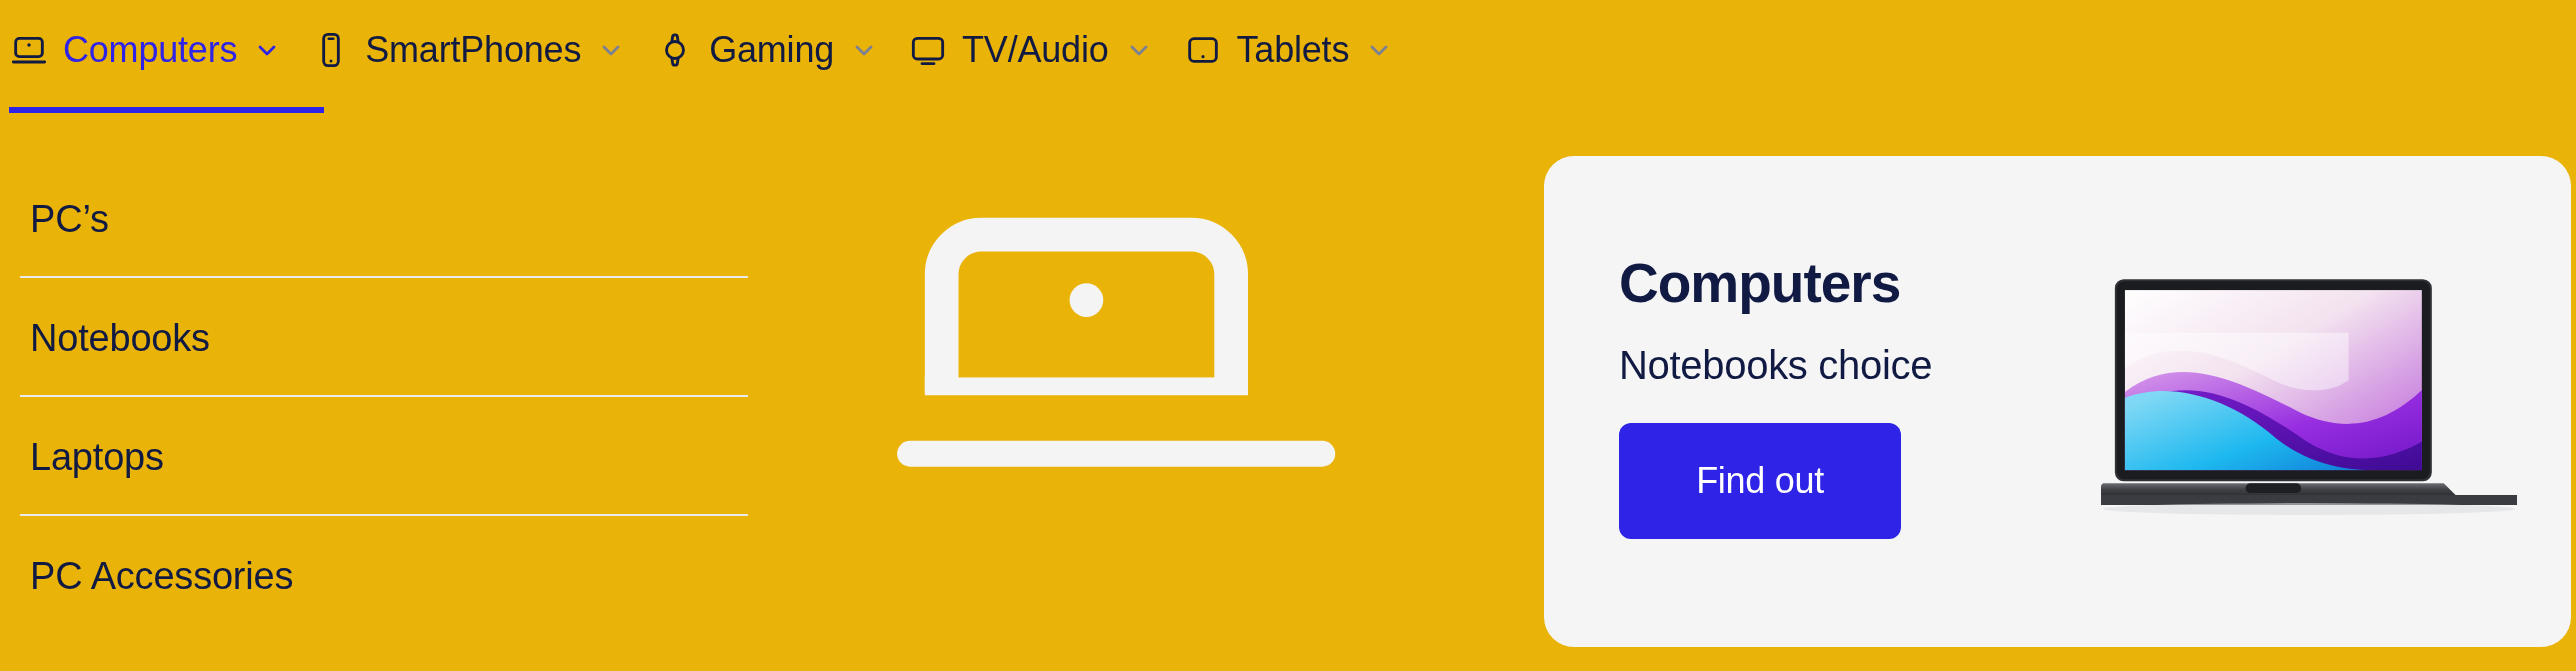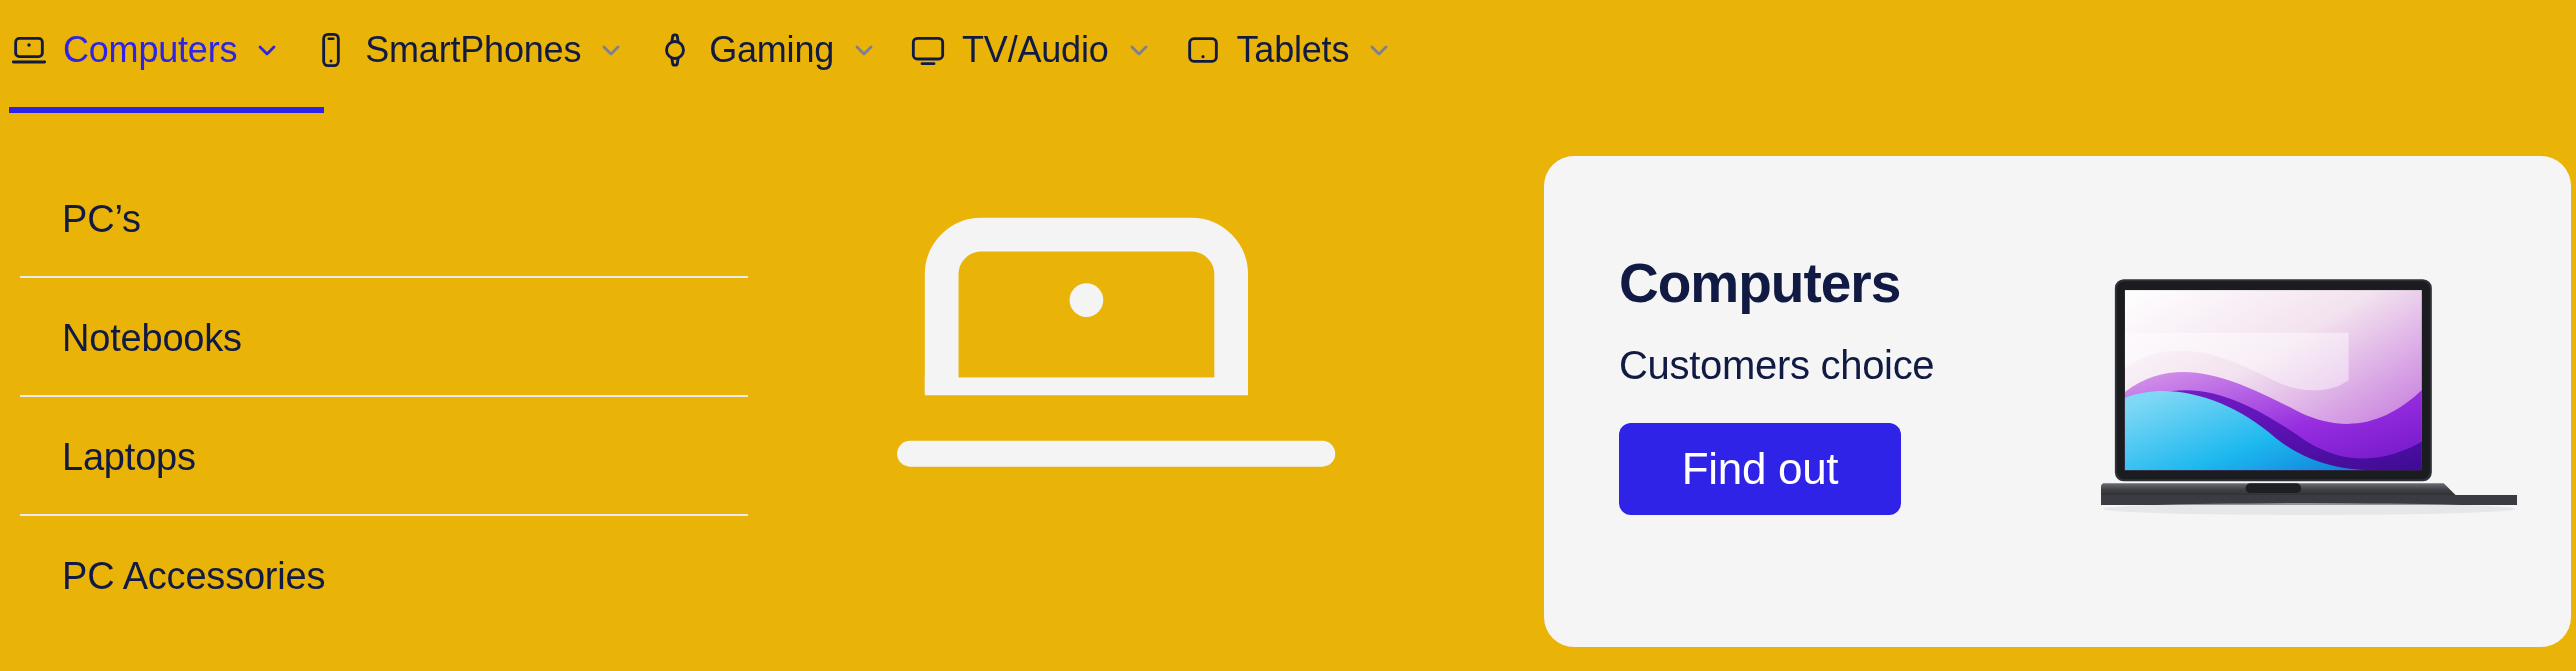--- a/index.html
+++ b/index.html
@@ -67,21 +67,21 @@
     position: absolute;
     left: 0;
     top: 159px;
     width: 773px;
   }
   .side-item {
     position: relative;
     height: 119px;
     display: flex;
     align-items: center;
-    padding-left: 62px;
+    padding-left: 30px;
     cursor: pointer;
   }
   .side-item .side-label {
     font-size: 38px;
     color: #111a42;
     letter-spacing: -0.2px;
     line-height: 1;
   }
   .side-sep {
     position: absolute;
@@ -129,26 +129,26 @@
     color: #111a42;
     letter-spacing: -0.3px;
     line-height: 1;
   }
   .promo-btn {
     margin-top: 38px;
     display: inline-flex;
     align-items: center;
     justify-content: center;
     width: 282px;
-    height: 92px;
+    height: 116px;
     background: #2f23e8;
     border: none;
     border-radius: 12px;
     color: #ffffff;
-    font-size: 44px;
+    font-size: 36px;
     font-family: "Liberation Sans", sans-serif;
     letter-spacing: -0.3px;
     cursor: pointer;
   }
   .promo-image {
     position: absolute;
     left: 557px;
     top: 117px;
     width: 416px;
     height: 258px;
@@ -272,21 +272,21 @@
       <path d="M45 200V82c0-22 18-40 40-40h212c22 0 40 18 40 40v118" stroke="#f4f4f5" stroke-width="34"></path>
       <circle cx="191" cy="108" r="17" fill="#f4f4f5"></circle>
       <rect x="28" y="186" width="326" height="18" fill="#f4f4f5"></rect>
       <rect x="0" y="250" width="442" height="26" rx="13" fill="#f4f4f5"></rect>
     </svg>
   </div>
 
   <div class="promo-card">
     <div class="promo-text">
       <div class="promo-title">Computers</div>
-      <div class="promo-sub">Customers choice</div>
+      <div class="promo-sub">Notebooks choice</div>
       <button class="promo-btn">Find out</button>
     </div>
 
     <div class="promo-image">
       <svg width="416" height="258" viewBox="0 0 420 260" fill="none">
         <defs>
           <linearGradient id="wall" x1="0" y1="0" x2="1" y2="1">
             <stop offset="0%" stop-color="#ffffff"></stop>
             <stop offset="42%" stop-color="#f3e2ef"></stop>
             <stop offset="100%" stop-color="#b85bd8"></stop>

